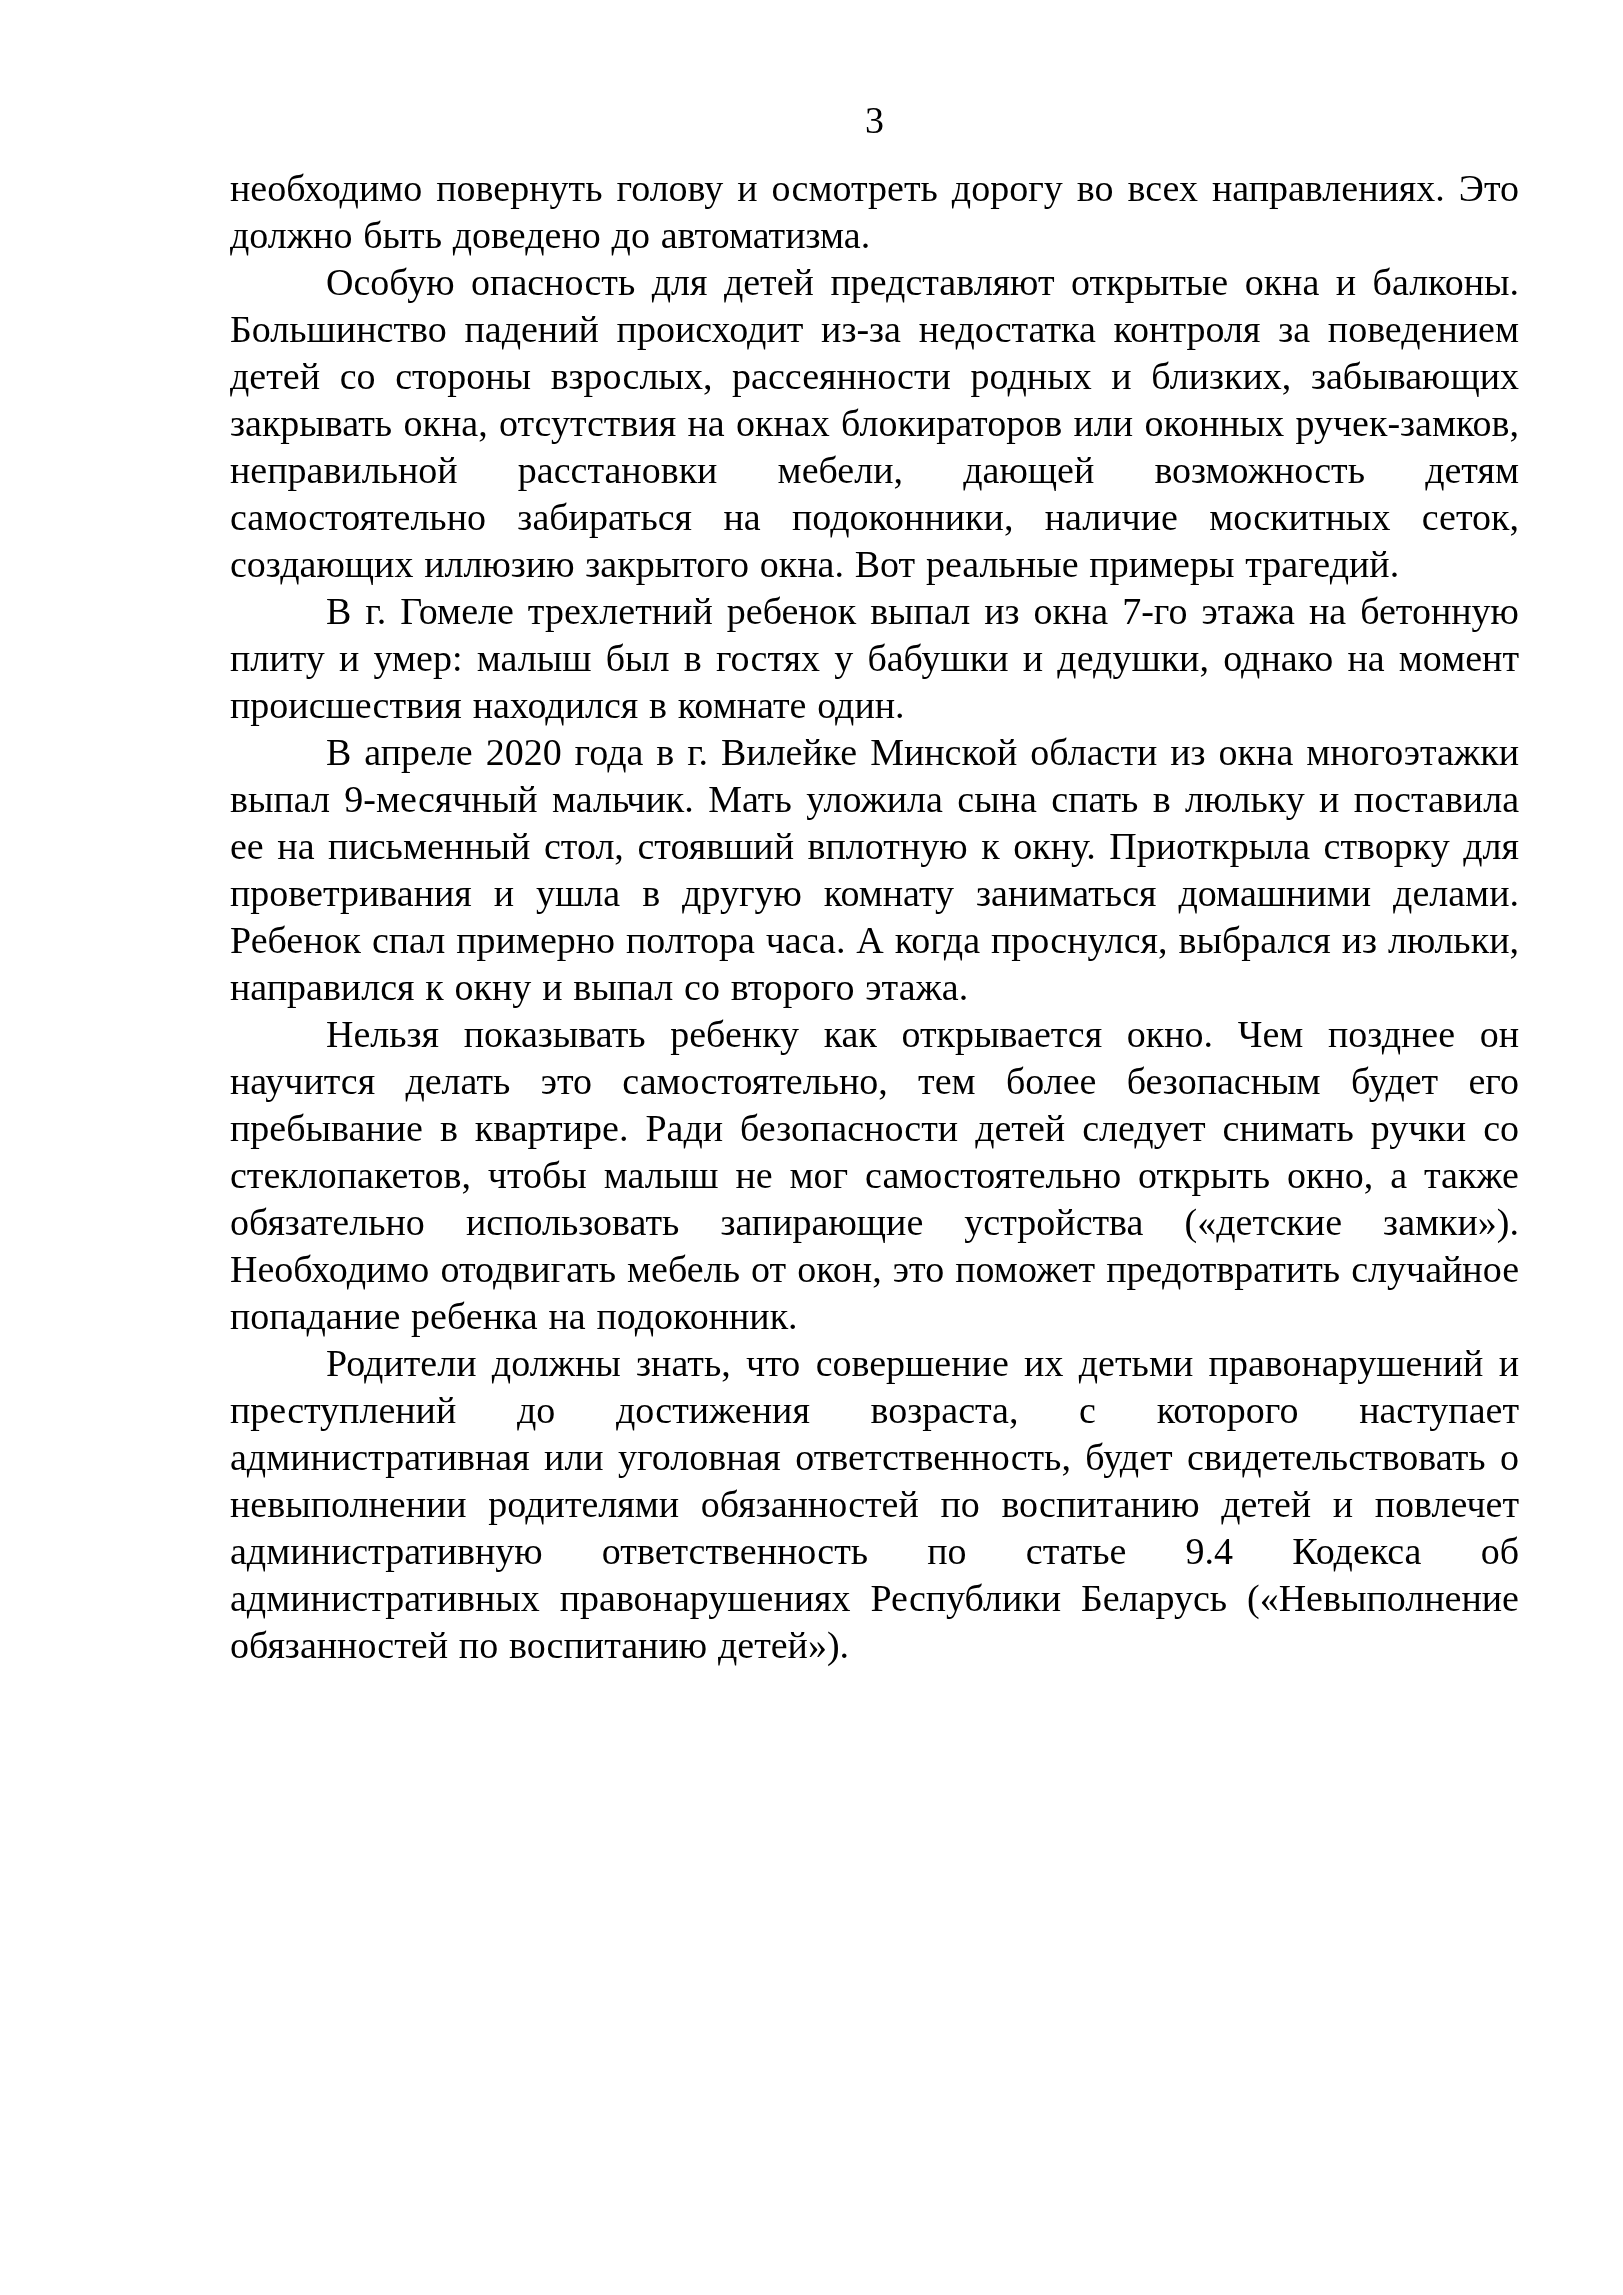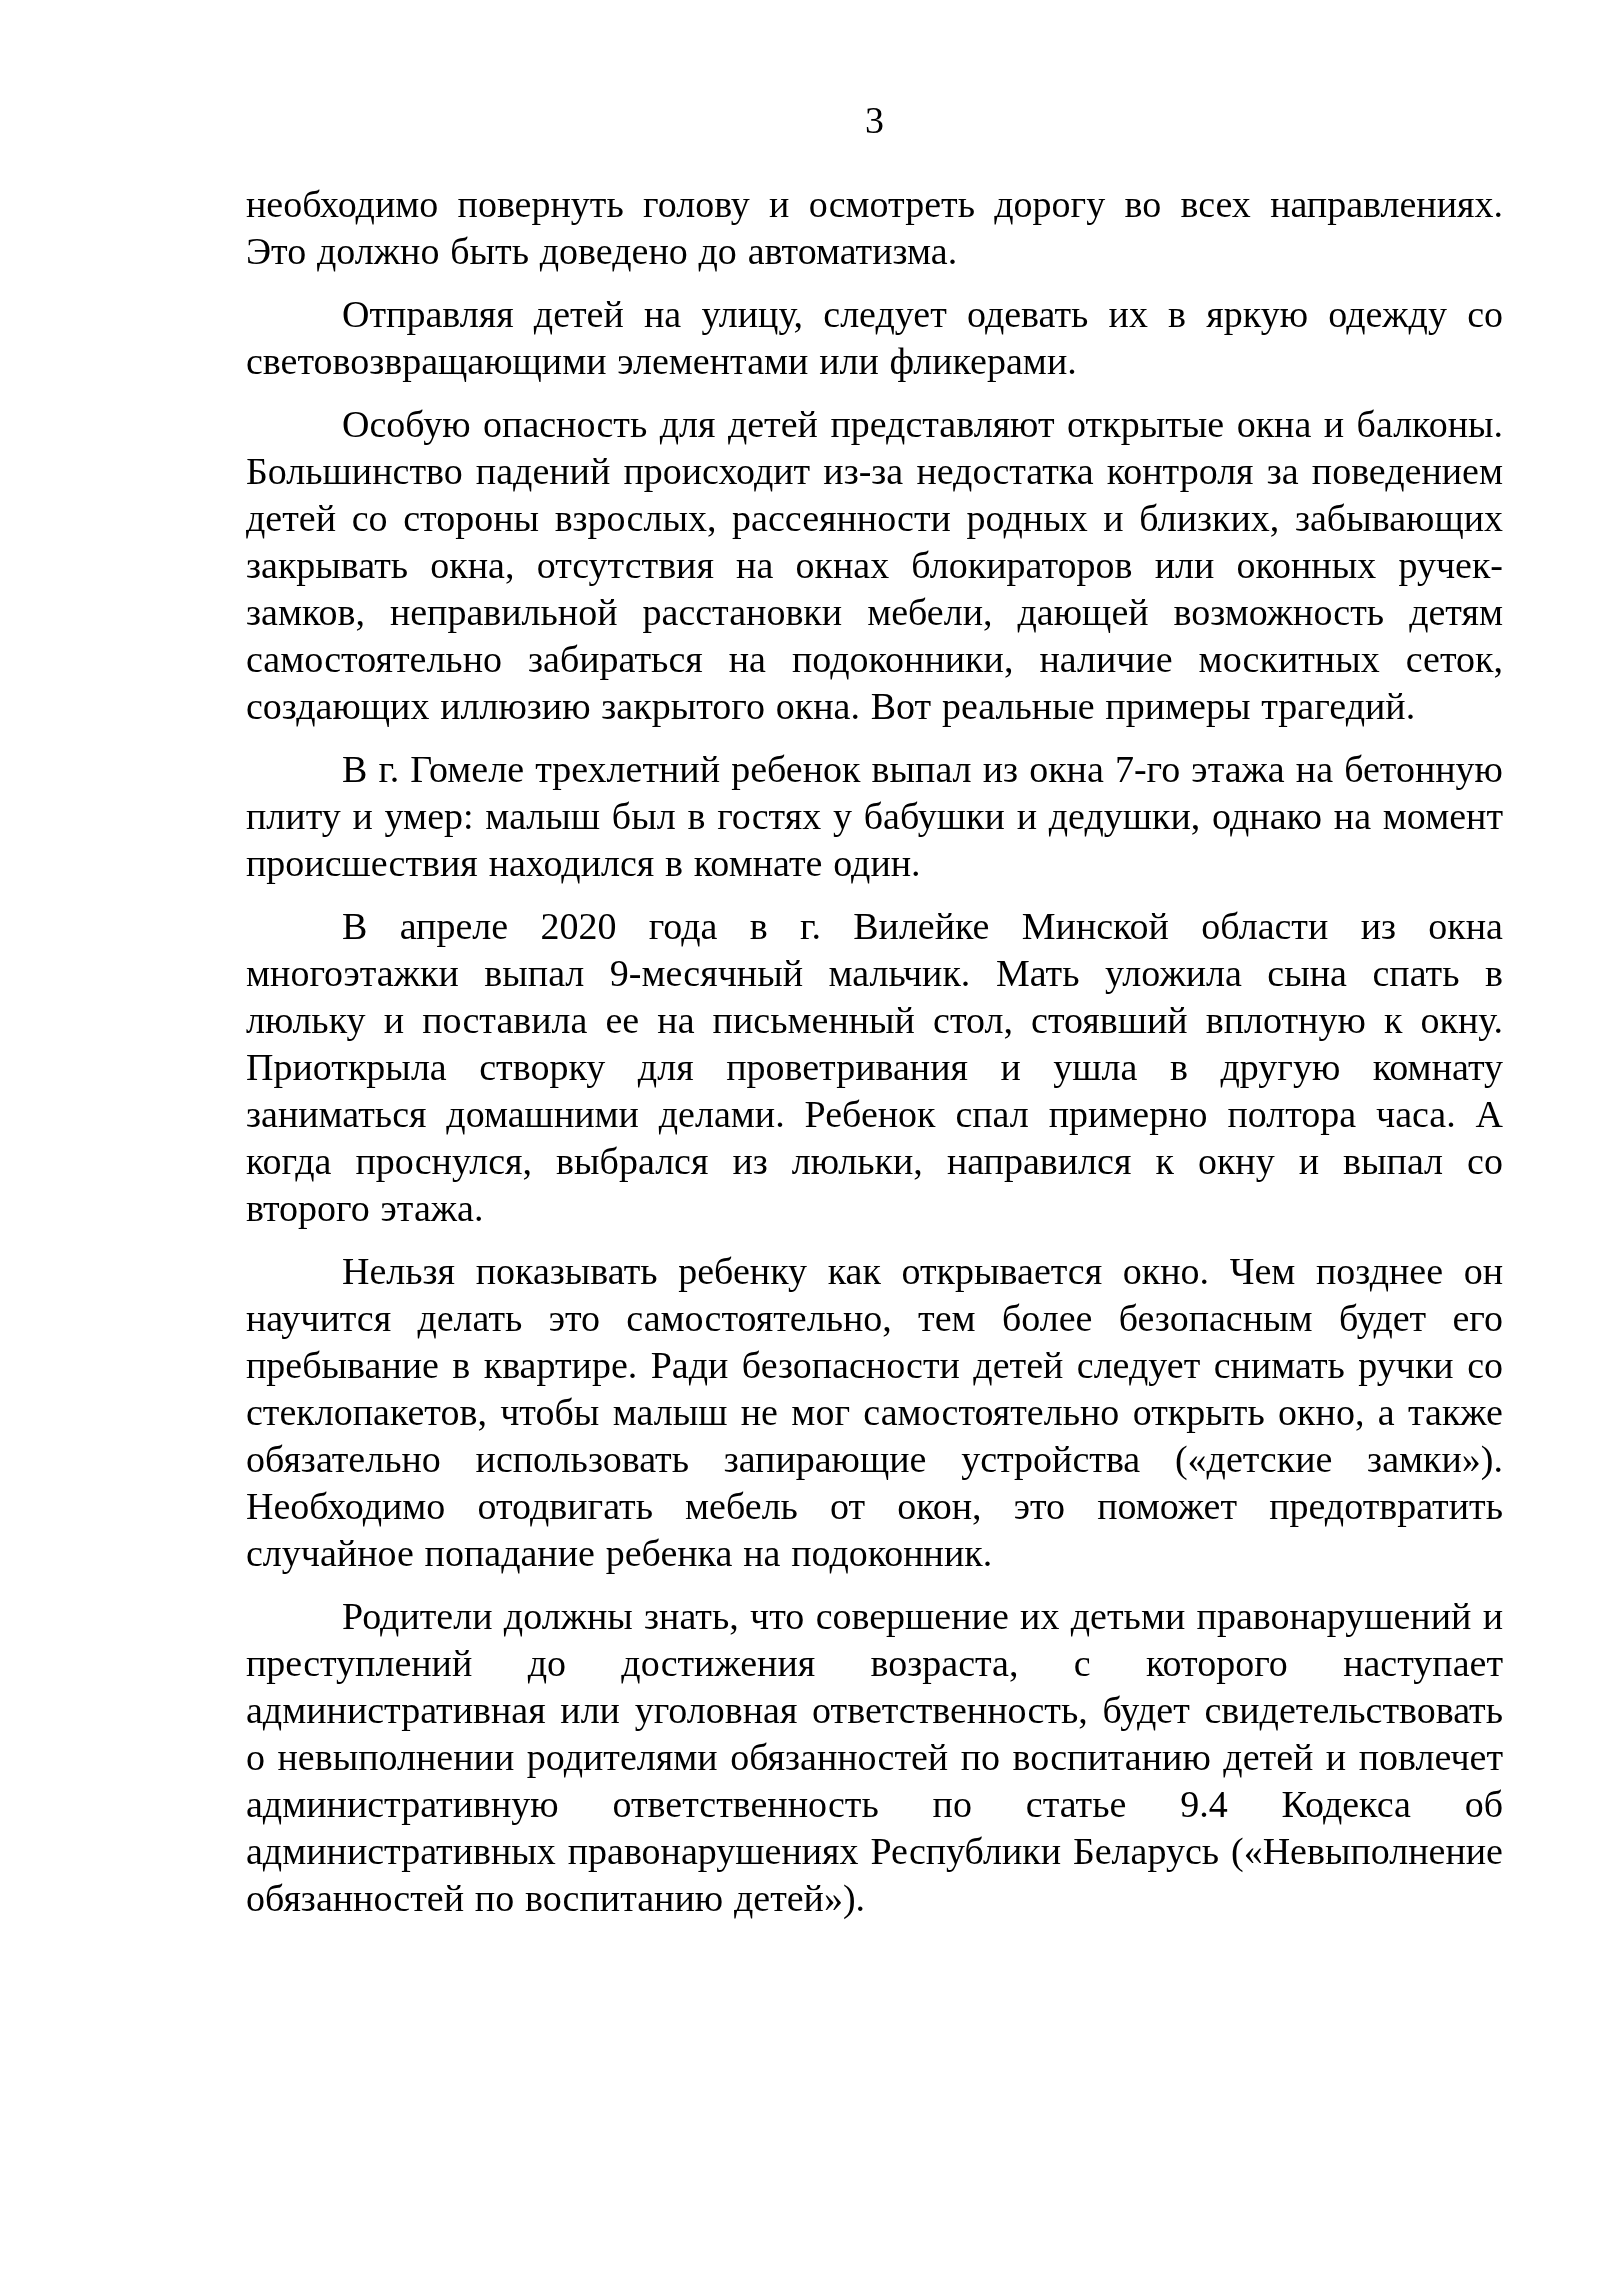--- a/index.html
+++ b/index.html
@@ -32,37 +32,36 @@
     left: 230px;
     width: 1289px;
     font-size: 38px;
     line-height: 47px;
     text-align: justify;
     text-justify: inter-word;
     word-spacing: 1.3px;
     color: #000000;
   }
   .para {
-    margin: 16px;
+    margin: 0;
     padding: 0;
     text-indent: 96px;
   }
   .para.continuation {
     text-indent: 0;
   }
 </style>
 </head>
 <body>
 
 <div class="sheet">
   <div class="page-number">3</div>
 
   <div class="doc-body">
     <p class="para continuation">необходимо повернуть голову и осмотреть дорогу во всех направлениях. Это должно быть доведено до автоматизма.</p>
-    <p class="para">Отправляя детей на улицу, следует одевать их в яркую одежду со световозвращающими элементами или фликерами.</p>
     <p class="para">Особую опасность для детей представляют открытые окна и балконы. Большинство падений происходит из-за недостатка контроля за поведением детей со стороны взрослых, рассеянности родных и близких, забывающих закрывать окна, отсутствия на окнах блокираторов или оконных ручек-замков, неправильной расстановки мебели, дающей возможность детям самостоятельно забираться на подоконники, наличие москитных сеток, создающих иллюзию закрытого окна. Вот реальные примеры трагедий.</p>
     <p class="para">В г. Гомеле трехлетний ребенок выпал из окна 7-го этажа на бетонную плиту и умер: малыш был в гостях у бабушки и дедушки, однако на момент происшествия находился в комнате один.</p>
     <p class="para">В апреле 2020 года в г. Вилейке Минской области из окна многоэтажки выпал 9-месячный мальчик. Мать уложила сына спать в люльку и поставила ее на письменный стол, стоявший вплотную к окну. Приоткрыла створку для проветривания и ушла в другую комнату заниматься домашними делами. Ребенок спал примерно полтора часа. А когда проснулся, выбрался из люльки, направился к окну и выпал со второго этажа.</p>
     <p class="para">Нельзя показывать ребенку как открывается окно. Чем позднее он научится делать это самостоятельно, тем более безопасным будет его пребывание в квартире. Ради безопасности детей следует снимать ручки со стеклопакетов, чтобы малыш не мог самостоятельно открыть окно, а также обязательно использовать запирающие устройства («детские замки»). Необходимо отодвигать мебель от окон, это поможет предотвратить случайное попадание ребенка на подоконник.</p>
     <p class="para">Родители должны знать, что совершение их детьми правонарушений и преступлений до достижения возраста, с которого наступает административная или уголовная ответственность, будет свидетельствовать о невыполнении родителями обязанностей по воспитанию детей и повлечет административную ответственность по статье 9.4 Кодекса об административных правонарушениях Республики Беларусь («Невыполнение обязанностей по воспитанию детей»).</p>
   </div>
 </div>
 
 
 </body></html>

